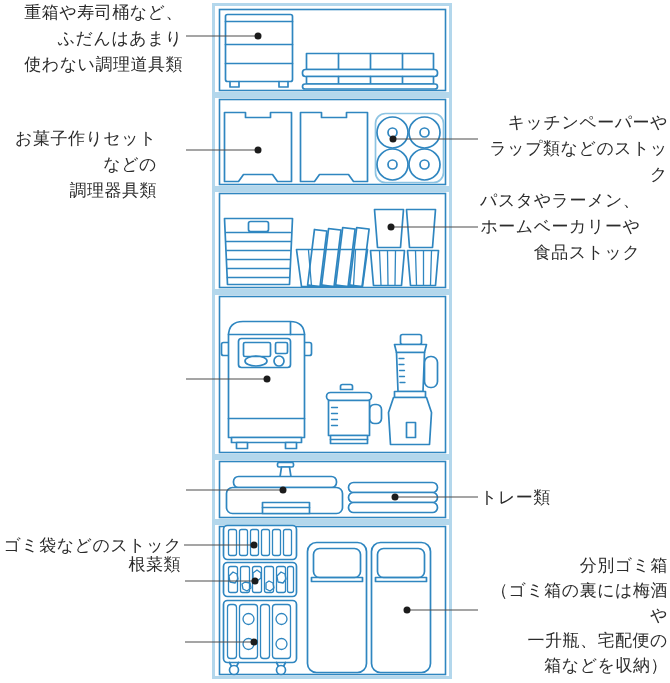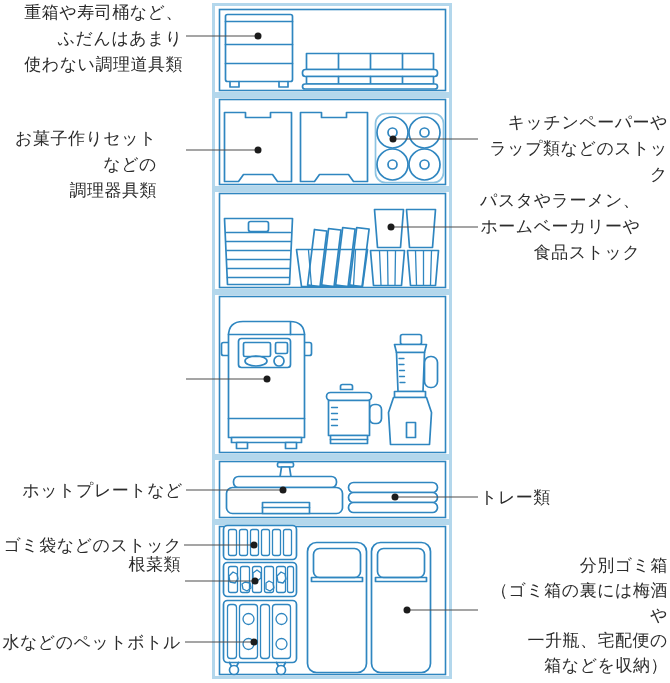--- a/index.html
+++ b/index.html
@@ -281,23 +281,21 @@
   <div class="label left" style="top:0px;right:485px">重箱や寿司桶など、
 ふだんはあまり
 使わない調理道具類</div>
   <div class="label left" style="top:126px;right:511px">お菓子作りセットなどの
 調理器具類</div>
   <div class="label right" style="top:110px;left:480px">キッチンペーパーや
 ラップ類などのストック</div>
   <div class="label right" style="top:188px;left:480px">パスタやラーメン、
 ホームベーカリーや
 食品ストック</div>
-  <div class="label left" style="top:478px;right:485px">ホットプレートなど</div>
   <div class="label left" style="top:533px;right:486px">ゴミ袋などのストック</div>
   <div class="label right" style="top:485px;left:480px">トレー類</div>
   <div class="label left" style="top:552px;right:487px">根菜類</div>
-  <div class="label left" style="top:630px;right:487px">水などのペットボトル</div>
   <div class="label right tight" style="top:553px;left:480px">分別ゴミ箱
 （ゴミ箱の裏には梅酒や
 一升瓶、宅配便の
 箱などを収納）</div>
 
 </div>
 
 </body></html>

